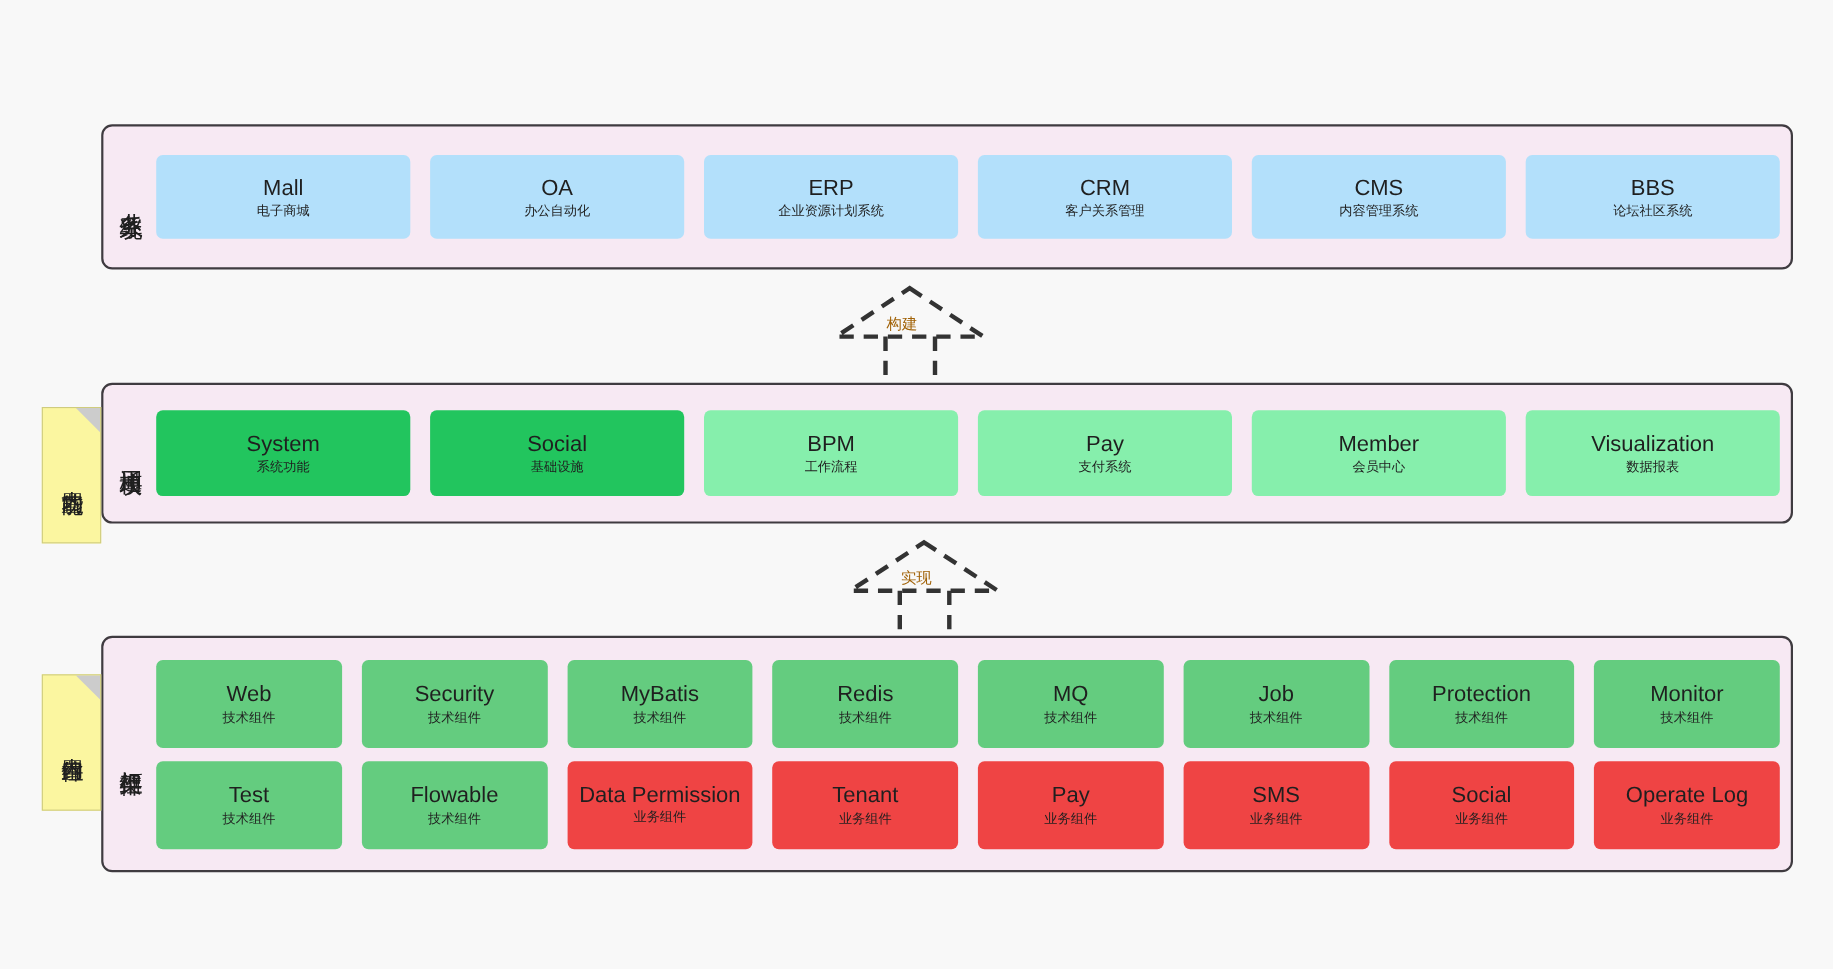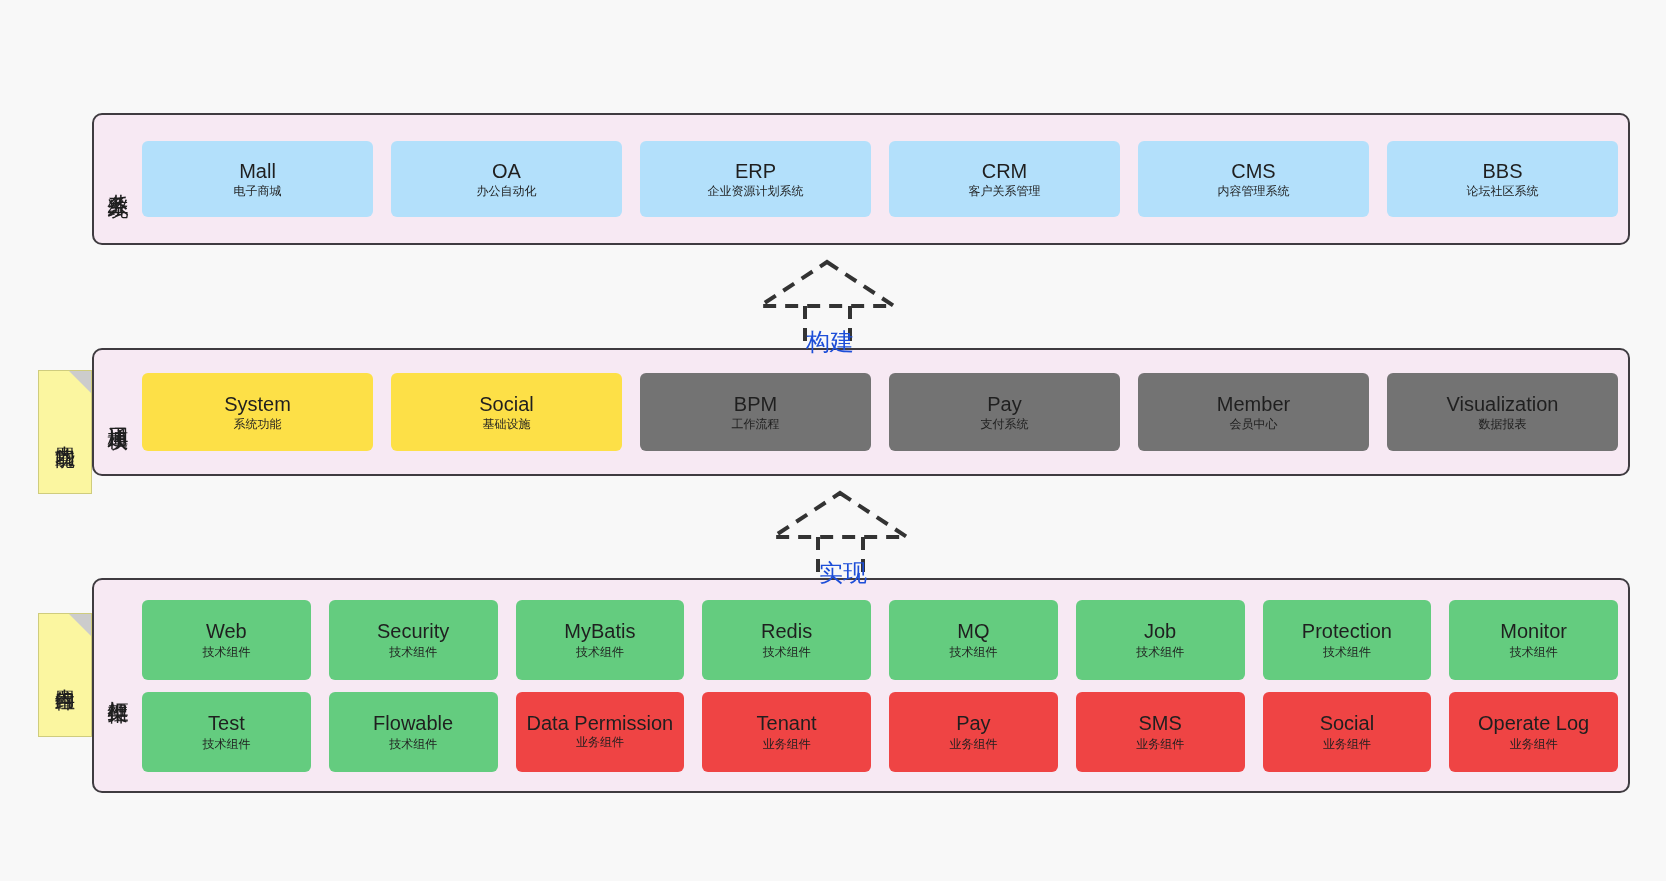--- a/index.html
+++ b/index.html
@@ -76,22 +76,22 @@
     color: #1f1f1f;
     box-sizing: border-box;
     padding: 4px 6px;
     line-height: 1.28;
   }
   .block .l1 { font-size: 20px; }
   .block .l2 { font-size: 12px; }
 
   
   .c-blue        { background: #b3e0fb; }
-  .c-red         { background: #fde047; }
-  .c-pink        { background: #737373; }
+  .c-red         { background: #22c55e; }
+  .c-pink        { background: #86efac; }
   .c-green       { background: #64cc7f; }
   .c-green-light { background: #ef4444; }
 
   
   .note {
     position: absolute;
     background: #fbf6a0;
     border: 1px solid #cfcc7e;
     box-sizing: border-box;
     display: flex;
@@ -116,26 +116,25 @@
   }
 
   
   .uml-arrow {
     position: absolute;
     z-index: 2;
   }
   .uml-arrow svg { display: block; overflow: visible; }
   .uml-arrow .arrow-label {
     position: absolute;
-    font-size: 24px;
-    color: #1d4ed8;
+    font-size: 14px;
+    color: #a16207;
     background: transparent;
     white-space: nowrap;
     user-select: none;
-    margin-top: 40px;
   }
 </style>
 </head>
 <body>
 
 <div class="canvas">
 
   <div class="layer" id="layer-business" style="left:92px; top:113px; width:1538px; height:132px;">
     <div class="layer-label">业务系统</div>
     <div class="layer-body">

